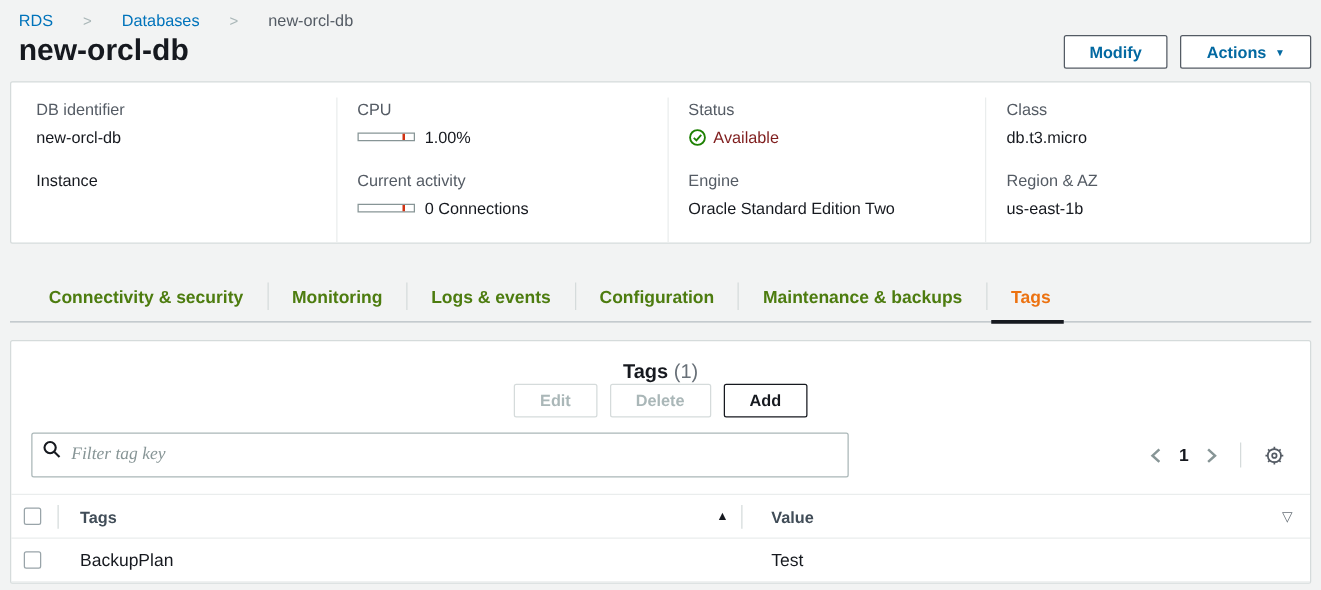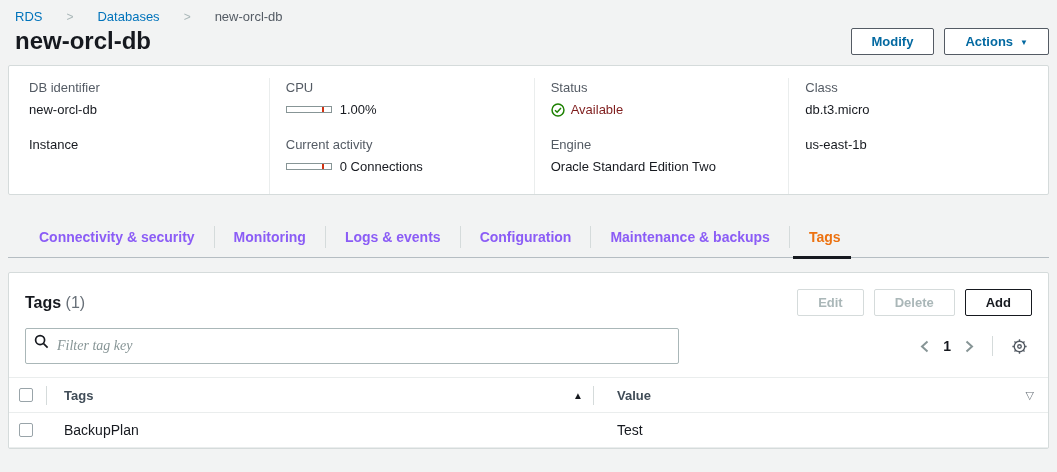--- a/index.html
+++ b/index.html
@@ -35,27 +35,27 @@
   .summary-col + .summary-col { border-left:1px solid #eaeded; }
   .summary-col.first { padding-left:20px; }
   .field { margin-bottom:20px; }
   .field-label { color:#545b64; font-size:13px; margin-bottom:7px; }
   .field-value { font-size:13px; color:#16191f; display:flex; align-items:center; }
   .gauge { display:inline-block; width:46px; height:7px; border:1px solid #879596; background:#fff; position:relative; margin-right:8px; flex:0 0 auto; }
   .gauge-tick { position:absolute; left:79%; top:0; width:2px; height:100%; }
   .status-ok { color:#7f1d1d; display:flex; align-items:center; gap:6px; }
   
   .tab-bar { display:flex; align-items:center; margin:22px 8px 0 8px; padding-left:12px; height:41px; border-bottom:1px solid #b5bdc2; }
-  .tab { position:relative; height:41px; display:flex; align-items:center; padding:0 19px; font-size:14px; font-weight:700; color:#8b5cf6; cursor:pointer; white-space:nowrap; }
+  .tab { position:relative; height:41px; display:flex; align-items:center; padding:0 19px; font-size:14px; font-weight:700; color:#4d7c0f; cursor:pointer; white-space:nowrap; }
   .tab-divider { width:1px; height:22px; background:#d5dbdb; }
   .tab.active { color:#ec7211; }
   .tab.active::after { content:""; position:absolute; left:3px; right:9px; bottom:-1px; height:3px; background:#16191f; }
   
   .tags-panel { margin-top:14px; }
-  .tags-panel-header { display:flex; justify-content:space-between; align-items:center; padding:16px 16px 12px 16px; }
+  .tags-panel-header { display:flex; justify-content:space-between; align-items:center; padding:16px 16px 12px 16px;flex-direction:column; }
   .tags-title { margin:0; font-size:16px; font-weight:700; }
   .tags-count { color:#687078; font-weight:400; }
   .toolbar { display:flex; justify-content:space-between; align-items:center; padding:0 16px; }
   .filter-box { position:relative; width:654px; }
   .filter-box input {
     width:100%; height:36px; border:1px solid #aab7b8; border-radius:2px;
     padding:0 8px 0 31px; font-family:Liberation Serif, serif; font-size:14px; color:#16191f; outline:none; background:#fff;
   }
   .filter-box input::placeholder { font-style:italic; color:#879596; }
   .search-icon { position:absolute; left:9px; top:6px; }
@@ -144,20 +144,21 @@
         <div class="field-label">Engine</div>
         <div class="field-value">Oracle Standard Edition Two</div>
       </div>
     </div>
     <div class="summary-col">
       <div class="field">
         <div class="field-label">Class</div>
         <div class="field-value">db.t3.micro</div>
       </div>
       <div class="field">
+        <div class="field-label">Region &amp; AZ</div>
         <div class="field-value">us-east-1b</div>
       </div>
     </div>
   </div>
 </section>
 
 <div class="tab-bar">
   <div class="tab">Connectivity &amp; security</div>
   <div class="tab-divider"></div>
   <div class="tab">Monitoring</div>

